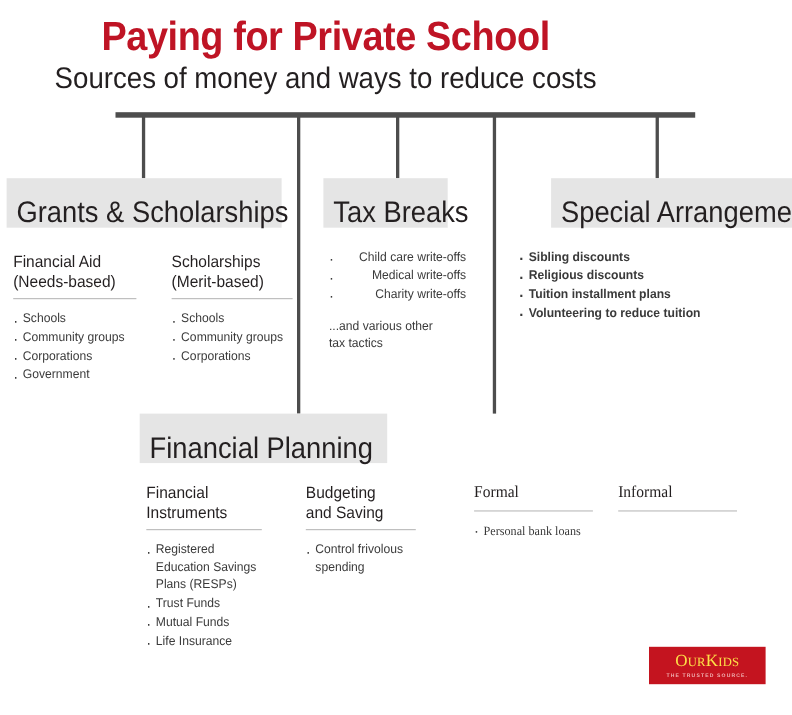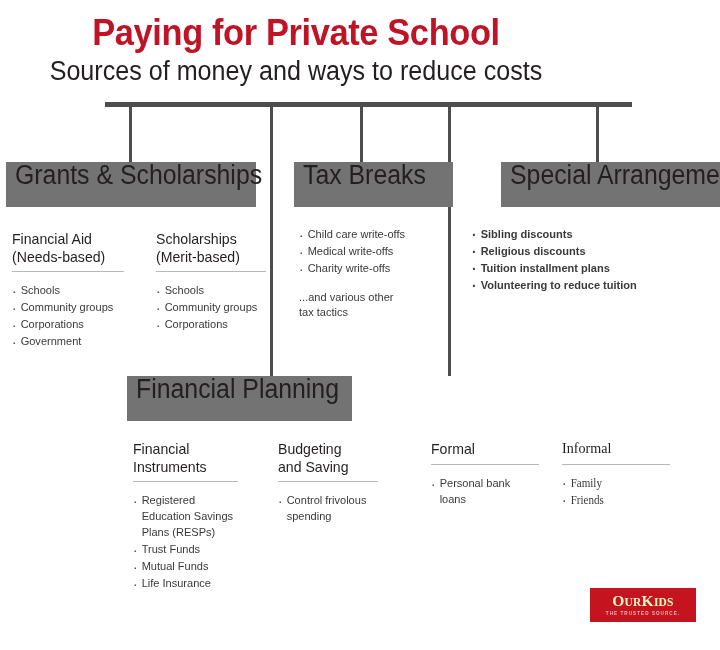--- a/index.html
+++ b/index.html
@@ -56,23 +56,23 @@
   }
   .connector {
     position: absolute;
     width: 3px;
     background: #4d4d4d;
   }
 
   
   .band {
     position: absolute;
-    background: #737373;
+    background: #e5e5e5;
     display: flex;
-    align-items: flex-start;
+    align-items: flex-end;
     padding: 0 9px;
   }
   .band-label {
     font-size: 27px;
     line-height: 1;
     color: #231f20;
     transform: scaleX(0.92);
     transform-origin: left center;
     white-space: nowrap;
   }
@@ -133,23 +133,23 @@
     bottom: 28px;
     width: 106px;
     height: 34px;
     background: #c4141f;
     display: flex;
     flex-direction: column;
     align-items: center;
     justify-content: center;
   }
   .logo-main {
-    color: #fef9c3;
+    color: #fde047;
     font-size: 15.5px;
-    font-weight: bold;
+    font-weight: normal;
     letter-spacing: 0.2px;
     line-height: 1;
     font-family: "Liberation Serif", serif;
   }
   .logo-main .sm { font-size: 11.5px; }
   .logo-tag {
     color: #f0b4b4;
     font-size: 4.6px;
     letter-spacing: 1.05px;
     margin-top: 3px;
@@ -194,26 +194,26 @@
     <div class="col-head">Scholarships
 (Merit-based)</div>
     <div class="rule"></div>
     <ul class="bullets">
       <li>Schools</li>
       <li>Community groups</li>
       <li>Corporations</li>
     </ul>
   </div>
 
-  <div class="band" style="left:294px; top:162px; width:159px; height:45px;">
+  <div class="band" style="left:294px; top:162px; width:113px; height:45px;">
     <span class="band-label">Tax Breaks</span>
   </div>
 
   <div class="col" style="left:299px; top:227px; width:130px;">
-    <ul class="bullets" style="margin-top:0;">
+    <ul class="bullets" style="margin-top:0;text-align:right;">
       <li>Child care write-offs</li>
       <li>Medical write-offs</li>
       <li>Charity write-offs</li>
     </ul>
     <div class="note">...and various other
 tax tactics</div>
   </div>
 
   <div class="band" style="left:466px; top:162px; width:248px; height:45px;margin-left:35px;">
     <span class="band-label">Special Arrangements</span>
@@ -247,35 +247,31 @@
     <div class="rule"></div>
     <ul class="bullets">
       <li>Registered Education Savings Plans (RESPs)</li>
       <li>Trust Funds</li>
       <li>Mutual Funds</li>
       <li>Life Insurance</li>
     </ul>
   </div>
 
 
-  <div class="col" style="left:431px; top:440px; width:108px;">
+  <div class="col" style="left:431px; top:440px; width:108px;font-family:Liberation Serif, serif;">
     <div class="col-head">Formal</div>
     <div class="rule"></div>
     <ul class="bullets">
       <li>Personal bank loans</li>
     </ul>
   </div>
 
   <div class="col" style="left:562px; top:440px; width:108px;font-family:Liberation Serif, serif;">
     <div class="col-head">Informal</div>
     <div class="rule"></div>
-    <ul class="bullets">
-      <li>Family</li>
-      <li>Friends</li>
-    </ul>
   </div>
 
   <div class="logo">
     <div class="logo-main"><span>O</span><span class="sm">UR</span><span>K</span><span class="sm">IDS</span></div>
     <div class="logo-tag">THE TRUSTED SOURCE.</div>
   </div>
 
 </div>
 
 </body></html>

